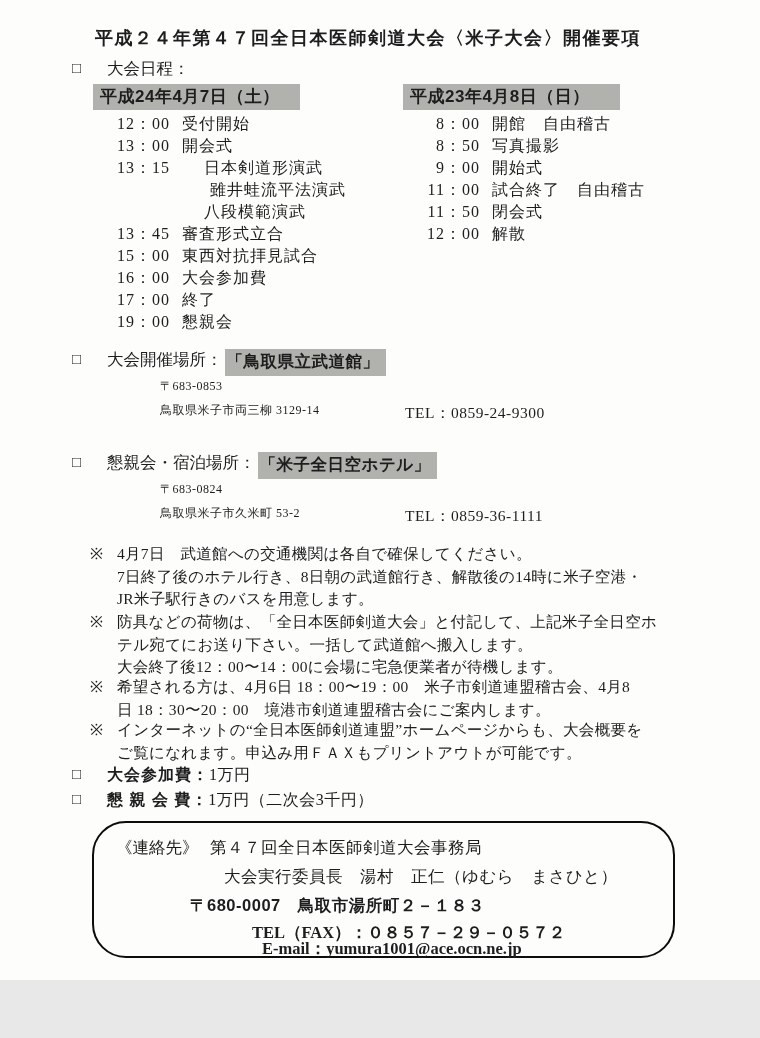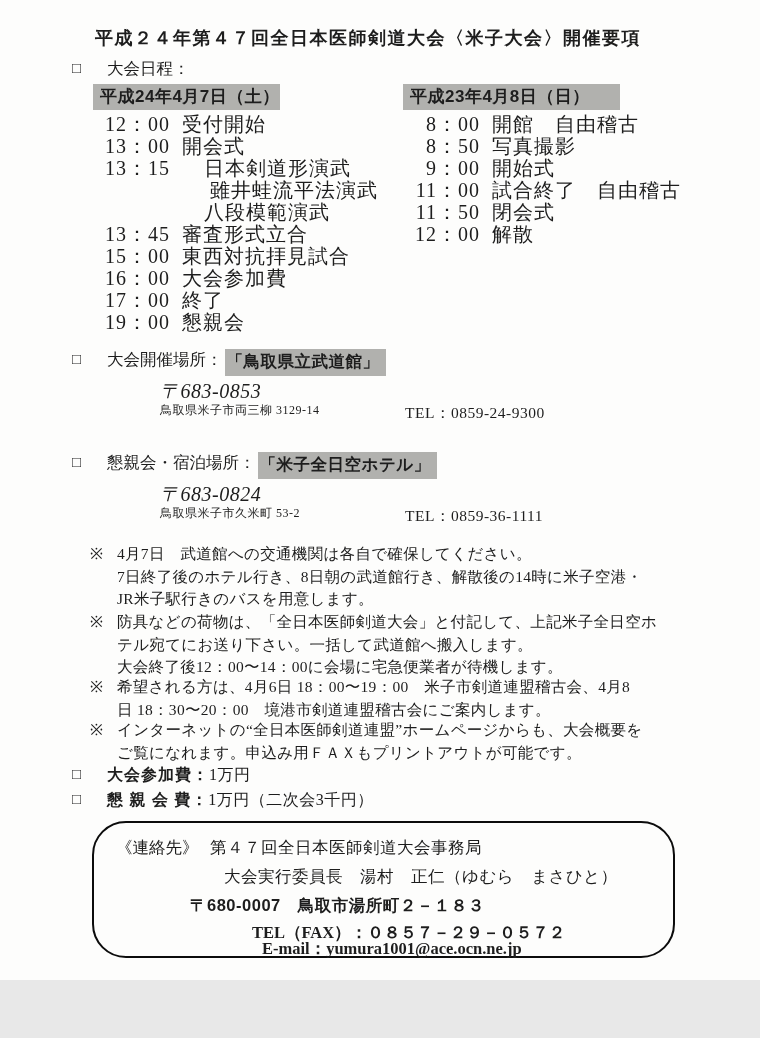--- a/index.html
+++ b/index.html
@@ -23,38 +23,38 @@
   }
   .bullet-line{display:flex;align-items:flex-start;white-space:pre;}
   .bullet{font-size:15px;line-height:20px;color:#222;width:14px;}
   .bullet-gap{margin-left:21px;}
 
   .schedule-heading{left:72px;top:58px;font-size:16.5px;}
   .day-header{
     top:84px;
     background:var(--hl,#b1b1ae);
     font-size:17px;font-weight:bold;letter-spacing:0.5px;
-    padding:3px 0 3px 7px;line-height:20px;white-space:pre;
+    padding:3px 20px 3px 7px;line-height:20px;white-space:pre;
   }
   .day-header.right{padding-right:30px;}
 
-  .sched-col{top:113px;font-size:20px;}
+  .sched-col{top:113px;font-size:16px;}
   .sched-row{display:flex;height:22px;line-height:22px;}
   .sched-time{width:72px;text-align:right;white-space:pre;letter-spacing:1px;}
   .sched-label{margin-left:12px;white-space:pre;letter-spacing:1px;}
   .ind1{margin-left:34px;}
   .ind2{margin-left:40px;}
 
   .section-line{font-size:16.5px;}
   .venue-name{
     background:var(--hl,#b1b1ae);
     font-weight:bold;letter-spacing:0.5px;
     padding:2px 6px 3px 2px;margin-left:2px;
   }
-  .postal{font-size:20px;letter-spacing:0.5px;font-style:italic;}
+  .postal{font-size:12px;letter-spacing:0.5px;}
   .address{font-size:12px;letter-spacing:0.5px;white-space:pre;}
   .tel{font-size:15.5px;letter-spacing:0.5px;white-space:pre;text-align:right;}
 
   .note{display:flex;font-size:15.5px;}
   .note-marker{width:27px;line-height:22.5px;}
   .note-line{line-height:22.5px;white-space:pre;letter-spacing:0.3px;}
 
   .fee-line{display:flex;font-size:16px;white-space:pre;}
   .fee-label{font-weight:bold;letter-spacing:1px;margin-left:21px;line-height:21px;}
   .fee-value{line-height:21px;letter-spacing:0.5px;}

